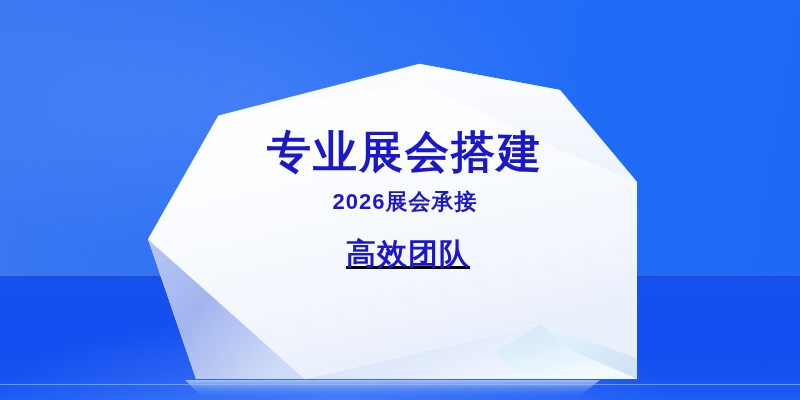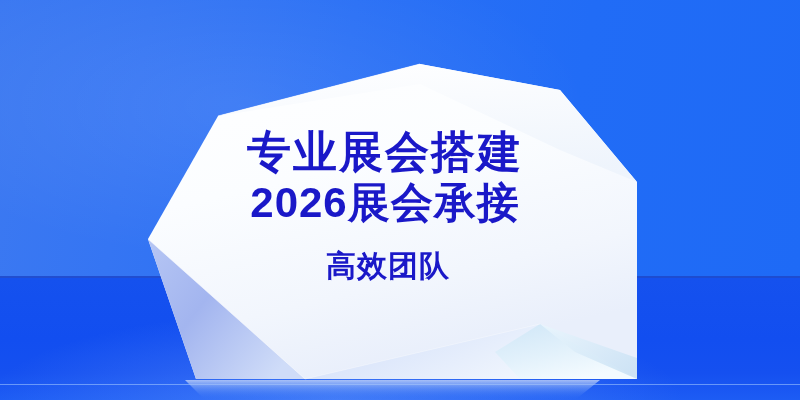--- a/index.html
+++ b/index.html
@@ -72,49 +72,50 @@
   .crystal {
     position: absolute;
     left: 0; top: 0;
     width: 800px; height: 400px;
   }
   .crystal svg { display: block; }
 
   
   .copy {
     position: absolute;
-    left: 140px;
+    left: 160px;
     top: 128px;
     width: 490px;
     text-align: center;
     user-select: none;
   }
   .headline {
     font-size: 44px;
     font-weight: bold;
     letter-spacing: 2px;
     line-height: 1.08;
     color: #1a18c8;
     white-space: nowrap;
   }
   .subline {
-    margin-top: 4px;
-    font-size: 42px;
+    margin-top: 14px;
+    font-size: 22px;
     font-weight: bold;
     letter-spacing: 1px;
     line-height: 1.1;
     color: #1a18c8;
     white-space: nowrap;
   }
   .taglines {
     margin-top: 20px;
     display: flex;
     justify-content: center;
     gap: 47px;
     padding-left: 6px;
+    text-decoration: underline;
   }
   .tagline {
     font-size: 30px;
     font-weight: bold;
     letter-spacing: 1px;
     color: #1a18c8;
     white-space: nowrap;
   }
 </style>
 </head>

